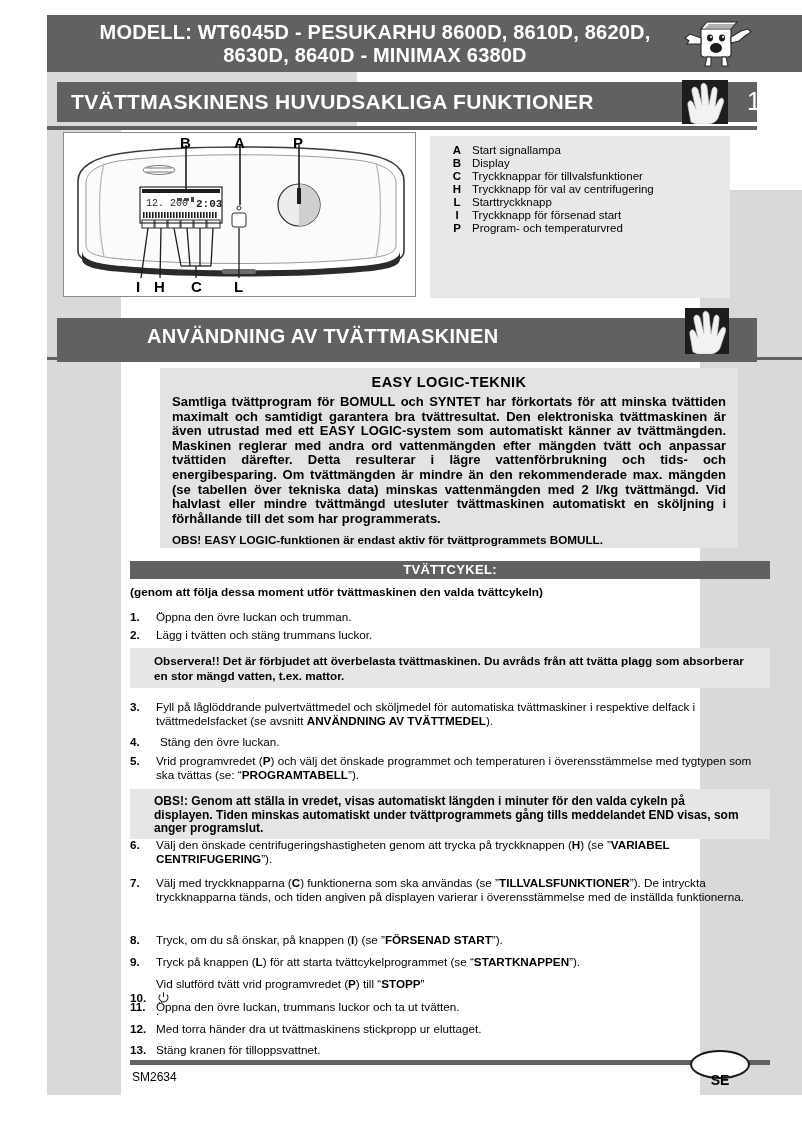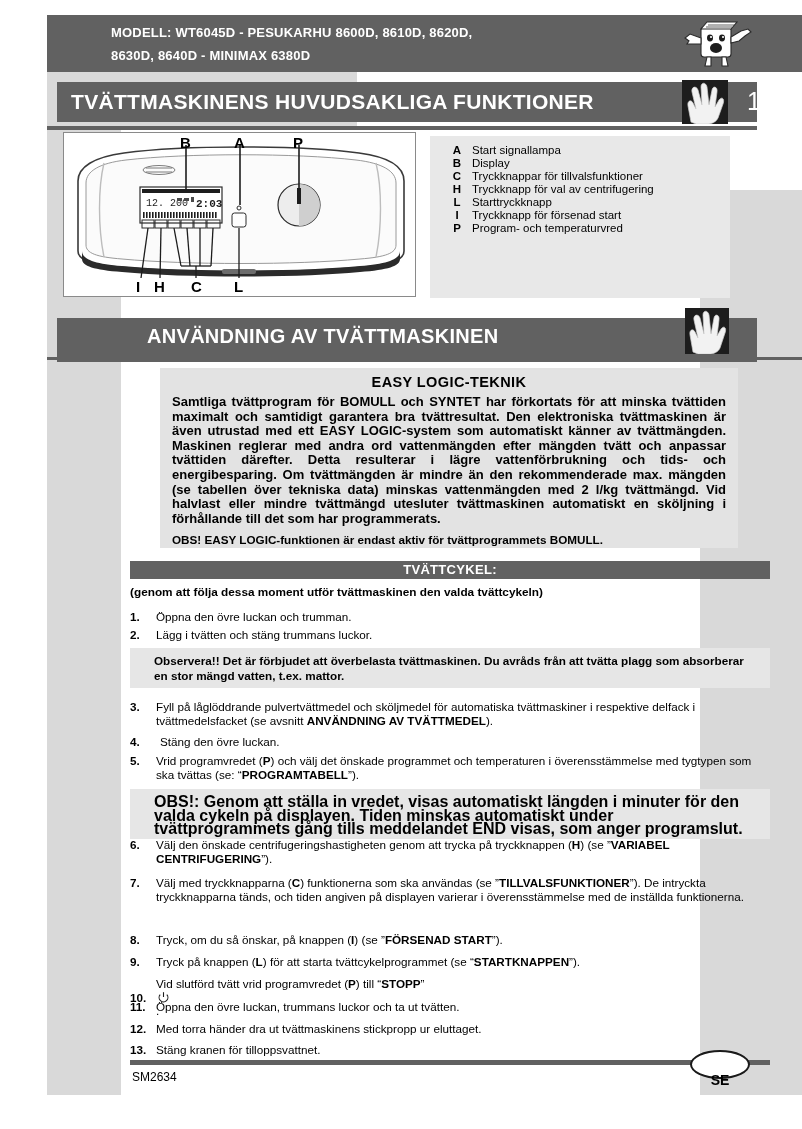--- a/index.html
+++ b/index.html
@@ -18,22 +18,22 @@
   #left-strip{left:47px;top:130px;width:74px;height:965px;}
   #left-strip-upper{left:47px;top:72px;width:310px;height:58px;}
   #right-strip{left:700px;top:190px;width:102px;height:905px;}
 
   
   #model-band{
     left:47px;top:15px;width:755px;height:57px;
     background:#616161;color:#fff;
   }
   #model-text{
-    position:absolute;left:64px;top:6px;width:560px;
-    font-size:13px;font-weight:bold;line-height:23px;
+    position:absolute;left:48px;top:6px;width:560px;
+    text-align:center;font-size:20px;font-weight:bold;line-height:23px;
     letter-spacing:.2px;
   }
   #mascot{position:absolute;left:630px;top:4px;width:80px;height:52px;}
 
   
   #title-band{
     left:57px;top:82px;width:700px;height:40px;background:#616161;
   }
   #title-text{
     position:absolute;left:14px;top:8px;font-size:21px;font-weight:bold;
@@ -327,21 +327,21 @@
   </div>
   <div class="step" style="left:130px;top:735px;width:640px;">
     <span class="num">4.</span>
     <span class="body" style="padding-left:4px;">Stäng den övre luckan.</span>
   </div>
   <div class="step" style="left:130px;top:754px;width:640px;">
     <span class="num">5.</span>
     <span class="body"><span>Vrid programvredet (</span><b>P</b><span>) och välj det önskade programmet och temperaturen i överensstämmelse med tygtypen som ska tvättas (se: “</span><b>PROGRAMTABELL</b><span>”).</span></span>
   </div>
 
-  <div class="notebox" style="left:130px;top:789px;width:640px;height:50px;font-size:16px;line-height:13.5px;">OBS!: Genom att ställa in vredet, visas automatiskt längden i minuter för den valda cykeln på displayen. Tiden minskas automatiskt under tvättprogrammets gång tills meddelandet END visas, som anger programslut.</div>
+  <div class="notebox" style="left:130px;top:789px;width:640px;height:50px;font-size:12px;line-height:13.5px;">OBS!: Genom att ställa in vredet, visas automatiskt längden i minuter för den valda cykeln på displayen. Tiden minskas automatiskt under tvättprogrammets gång tills meddelandet END visas, som anger programslut.</div>
 
   <div class="step" style="left:130px;top:838px;width:640px;">
     <span class="num">6.</span>
     <span class="body"><span>Välj den önskade centrifugeringshastigheten genom att trycka på tryckknappen (</span><b>H</b><span>) (se ”</span><b>VARIABEL CENTRIFUGERING</b><span>”).</span></span>
   </div>
   <div class="step" style="left:130px;top:876px;width:640px;">
     <span class="num">7.</span>
     <span class="body"><span>Välj med tryckknapparna (</span><b>C</b><span>) funktionerna som ska användas (se ”</span><b>TILLVALSFUNKTIONER</b><span>”). De intryckta tryckknapparna tänds, och tiden angiven på displayen varierar i överensstämmelse med de inställda funktionerna.</span></span>
   </div>
   <div class="step" style="left:130px;top:933px;width:640px;">

